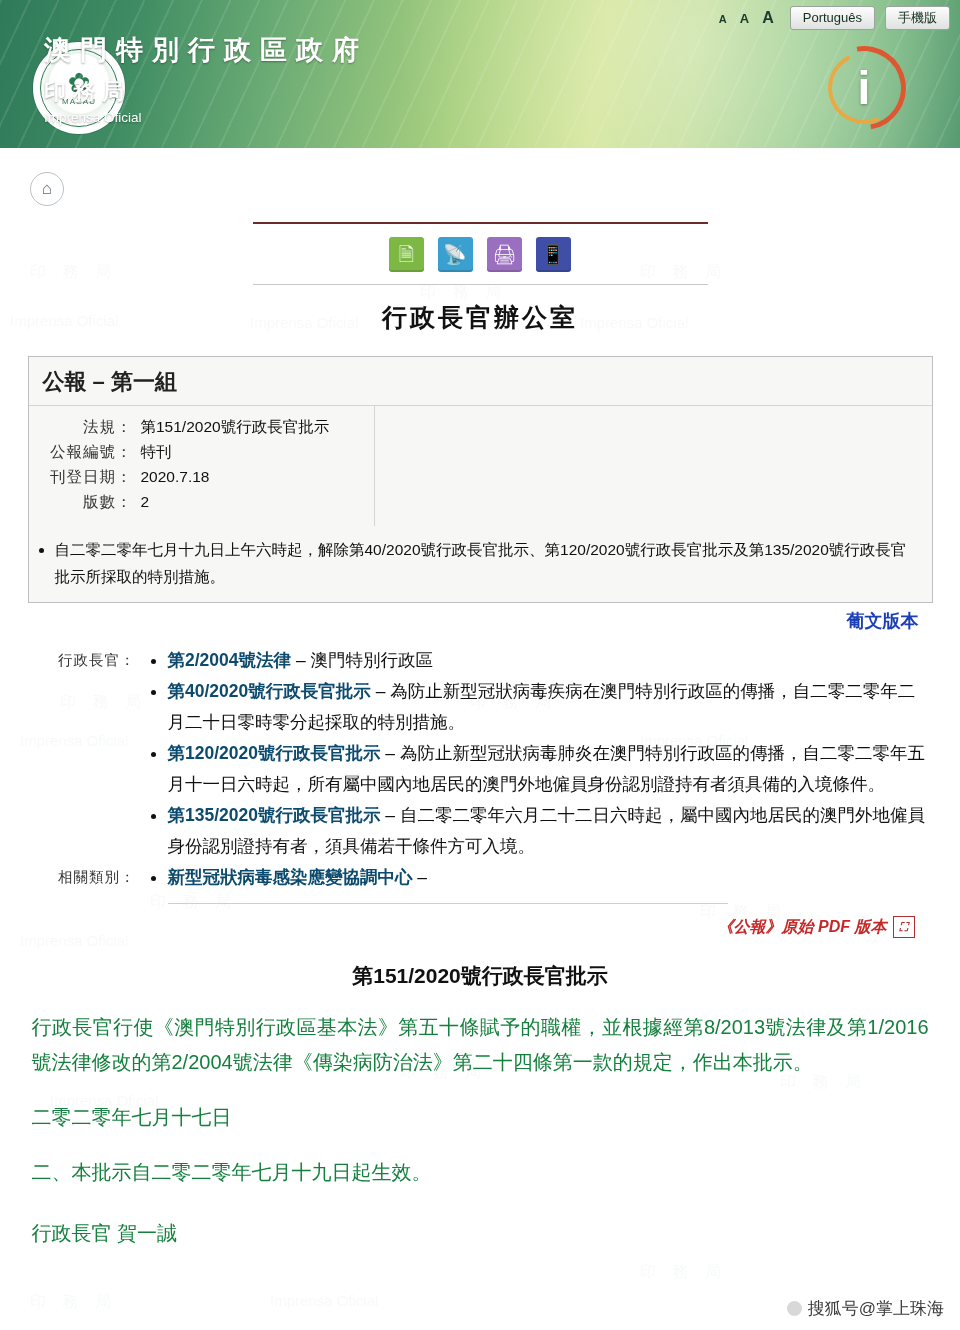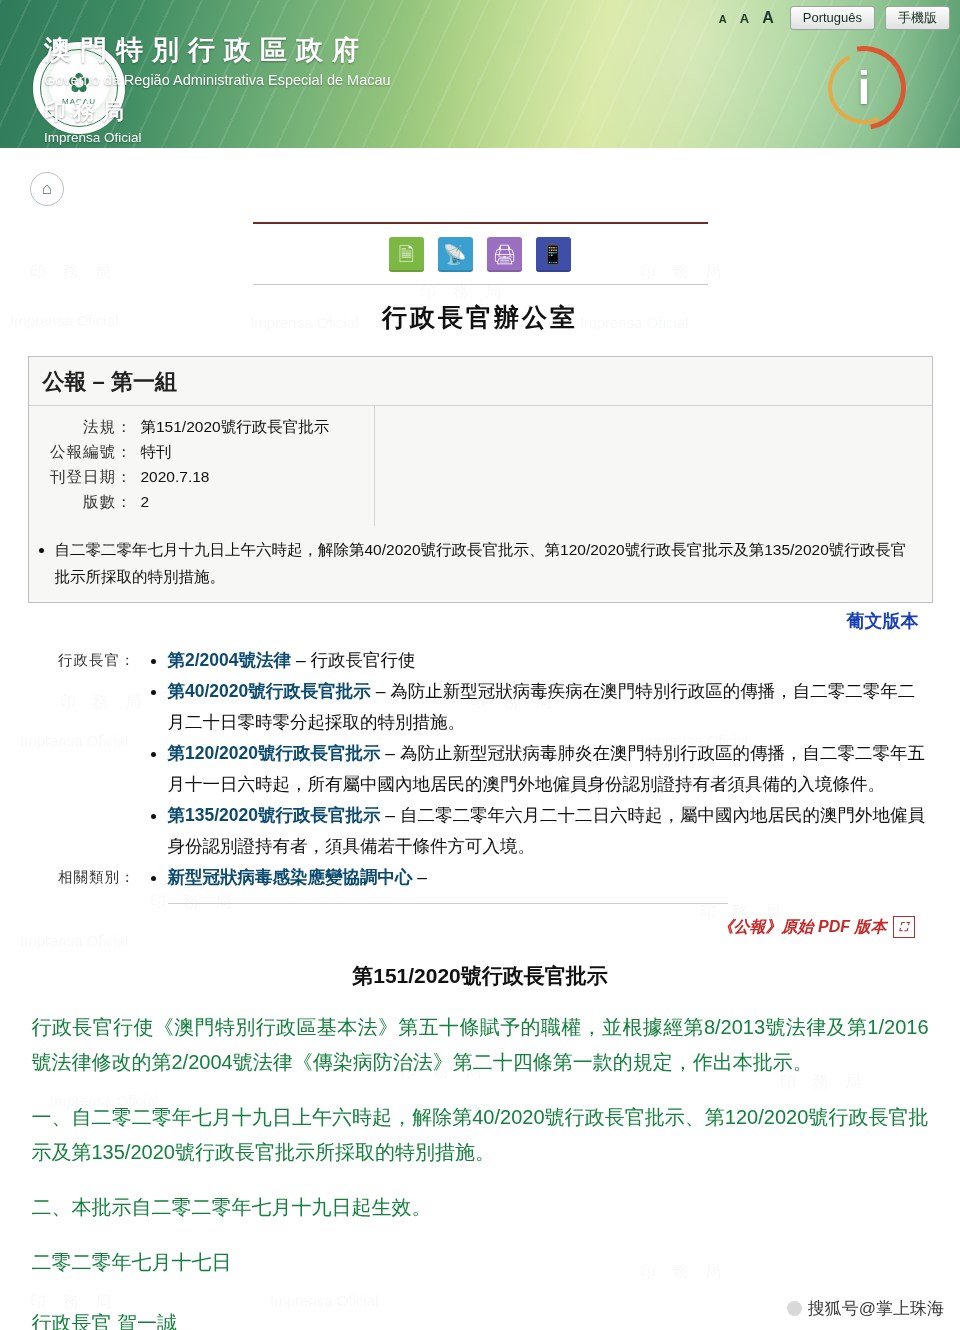--- a/index.html
+++ b/index.html
@@ -234,21 +234,20 @@
 
     <div class="emblem">
       <div class="inner">
         <div class="lotus">✿</div>
         <div class="mtxt">MACAU</div>
       </div>
     </div>
 
     <div class="titles">
       <div class="t-zh1">澳門特別行政區政府</div>
-      <div class="t-pt1">Governo da Região Administrativa Especial de Macau</div>
       <div class="t-zh2">印務局</div>
       <div class="t-pt2">Imprensa Oficial</div>
     </div>
 
     <div class="ilogo">
       <div class="ring"></div>
       <div class="ring2"></div>
       <div class="i">i</div>
     </div>
   </div>
@@ -331,21 +330,21 @@
         </div>
       </div>
 
       <div class="pt-version">葡文版本</div>
 
       <div class="rel-block">
         <div class="rel-label">行政長官：</div>
         <div class="rel-list">
           <ul>
             <li>
-              <span class="lnk">第2/2004號法律</span><span> – 行政長官行使</span>
+              <span class="lnk">第2/2004號法律</span><span> – 澳門特別行政區</span>
             </li>
             <li>
               <span class="lnk">第40/2020號行政長官批示</span><span> – 為防止新型冠狀病毒疾病在澳門特別行政區的傳播，自二零二零年二月二十日零時零分起採取的特別措施。</span>
             </li>
             <li>
               <span class="lnk">第120/2020號行政長官批示</span><span> – 為防止新型冠狀病毒肺炎在澳門特別行政區的傳播，自二零二零年五月十一日六時起，所有屬中國內地居民的澳門外地僱員身份認別證持有者須具備的入境條件。</span>
             </li>
             <li>
               <span class="lnk">第135/2020號行政長官批示</span><span> – 自二零二零年六月二十二日六時起，屬中國內地居民的澳門外地僱員身份認別證持有者，須具備若干條件方可入境。</span>
             </li>
@@ -367,23 +366,22 @@
       <hr class="hrthin">
 
       <div class="pdf-line">
         <span>《公報》原始 PDF 版本</span>
         <span class="pdf-ico">⛶</span>
       </div>
 
       <div class="art-title">第151/2020號行政長官批示</div>
 
       <div class="art-p">行政長官行使《澳門特別行政區基本法》第五十條賦予的職權，並根據經第8/2013號法律及第1/2016號法律修改的第2/2004號法律《傳染病防治法》第二十四條第一款的規定，作出本批示。</div>
-      <div class="art-p">一、自二零二零年七月十九日上午六時起，解除第40/2020號行政長官批示、第120/2020號行政長官批示及第135/2020號行政長官批示所採取的特別措施。</div>
+      <div class="art-p">二零二零年七月十七日</div>
       <div class="art-p">二、本批示自二零二零年七月十九日起生效。</div>
-      <div class="art-p">二零二零年七月十七日</div>
       <div class="art-p sign">行政長官 賀一誠</div>
     </div>
   </div>
 
   <div class="sohu">
     <span class="dot"></span>
     <span>搜狐号@掌上珠海</span>
   </div>
 </div>
 

